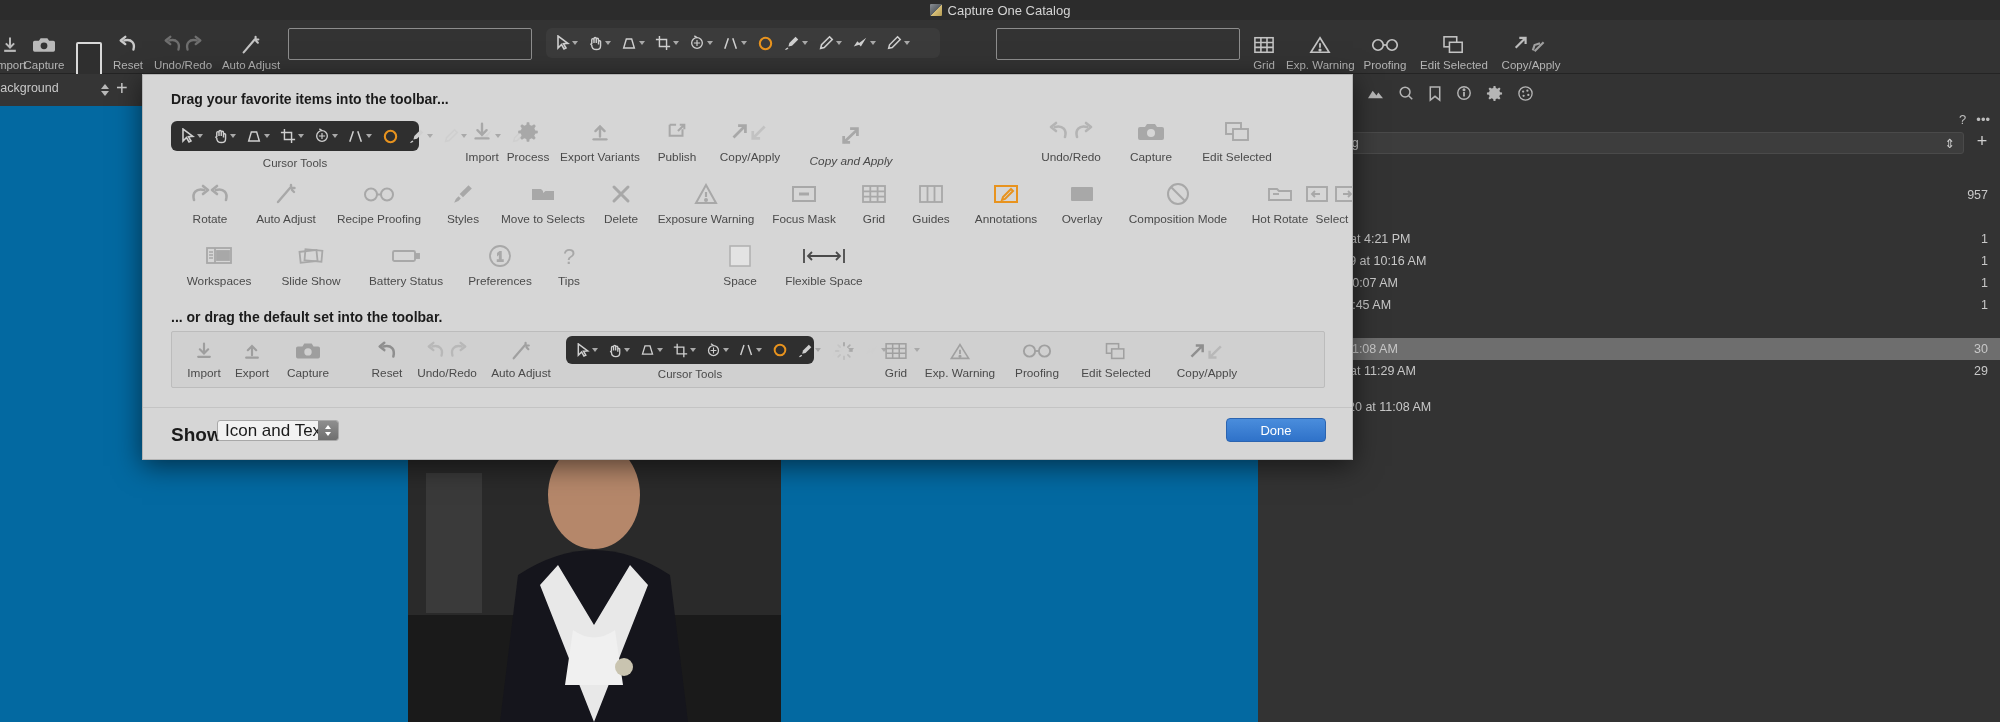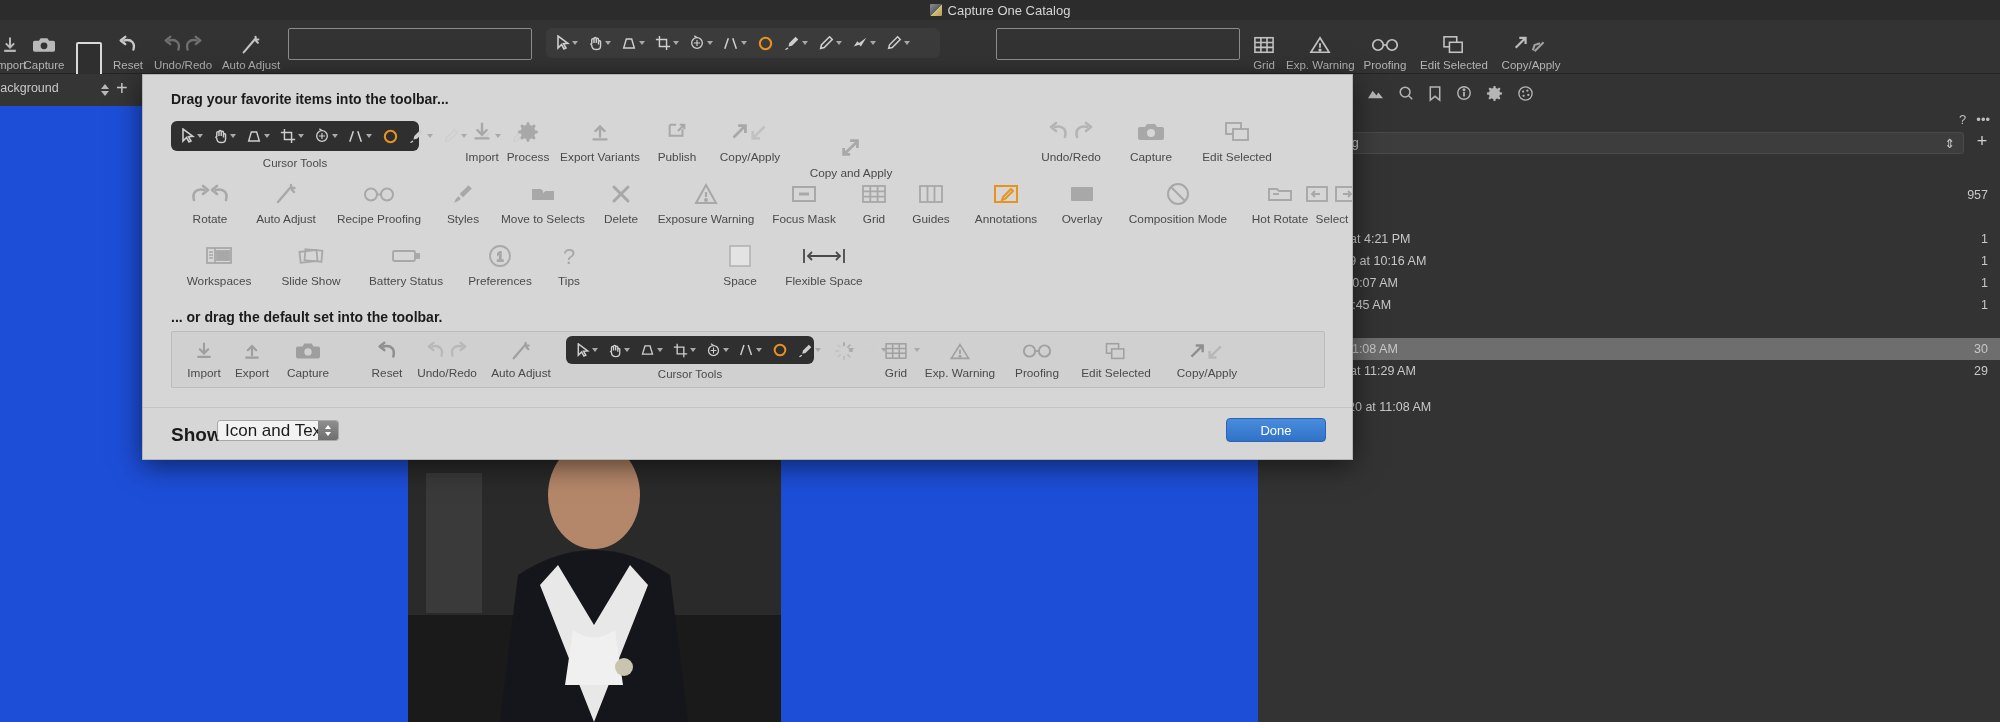--- a/index.html
+++ b/index.html
@@ -3,21 +3,21 @@
 <meta charset="utf-8">
 <style>
   * { box-sizing: border-box; margin: 0; padding: 0; }
   html, body {
     width: 2000px; height: 722px;
     overflow: hidden;
     background: #2b2b2b;
     font-family: "Liberation Sans", sans-serif;
     -webkit-font-smoothing: antialiased;
   }
-  .app { position: relative; width: 2000px; height: 722px; background: #1d4ed8; }
+  .app { position: relative; width: 2000px; height: 722px; background: #0369a1; }
 
   
   .titlebar {
     position: absolute; top: 0; left: 0; width: 2000px; height: 20px;
     background: #2c2c2c;
     display: flex; align-items: center; justify-content: center;
     gap: 6px;
   }
   .titlebar .tb-title { color: #d4d4d4; font-size: 13px; }
   .tb-appicon { width: 12px; height: 12px; display:inline-block;
@@ -589,21 +589,21 @@
       </div>
       <div class="pal-item" style="left:535px; top:0px; width:88px;">
         <div class="ic">
           <svg width="42" height="22" viewBox="0 0 44 24" fill="none">
               <path d="M4 18 L16 6 M9 5h8v8" stroke="#a8a8a8" stroke-width="3"></path>
               <path d="M38 6 L26 18 M33 19h-8v-8" stroke="#c2c2c2" stroke-width="3"></path>
             </svg>
         </div>
         <span class="nm">Copy/Apply</span>
       </div>
-      <div class="pal-item" style="left:625px; top:16px; width:110px;">
+      <div class="pal-item" style="left:625px; top:4px; width:110px;font-style:italic;">
         <div class="ic">
           <svg width="26" height="22" viewBox="0 0 26 24" fill="none" stroke="#a8a8a8" stroke-width="3">
               <path d="M5 19 L20 5 M12 4h8v8"></path>
               <path d="M5 12v7h7"></path>
             </svg>
         </div>
         <span class="nm">Copy and Apply</span>
       </div>
       <div class="pal-item" style="left:855px; top:0px; width:90px;">
         <div class="ic">

